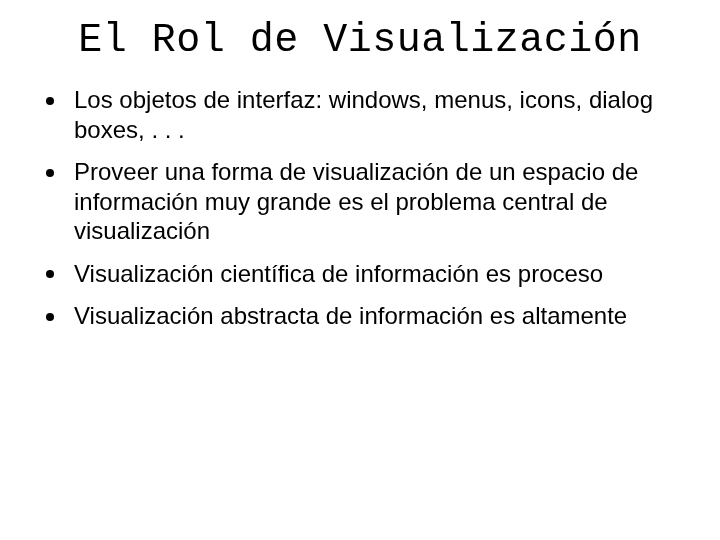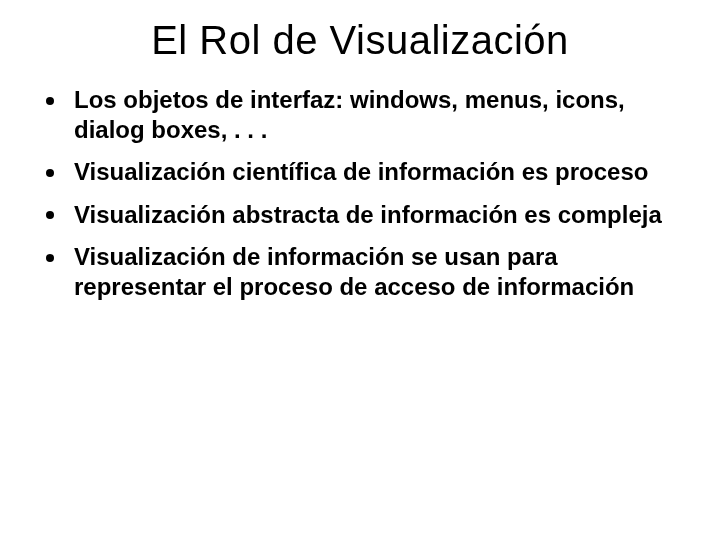--- a/index.html
+++ b/index.html
@@ -11,56 +11,56 @@
     font-family: "Comic Sans MS", "Comic Sans", cursive, sans-serif;
     color: #000000;
   }
   .slide {
     box-sizing: border-box;
     width: 720px;
     height: 540px;
     padding: 18px 40px 30px 40px;
   }
   .title {
-    font-family: Liberation Sans, sans-serif;
+    font-family: Liberation Mono, monospace;
     font-size: 40px;
     font-weight: 400;
     text-align: center;
     margin: 0 0 22px 0;
     letter-spacing: 0.5px;
   }
   ul.bullets {
     list-style: none;
     margin: 0;
     padding: 0 10px 0 0;
   }
   ul.bullets li {
     position: relative;
     padding-left: 34px;
     font-size: 24px;
     line-height: 1.23;
     margin-bottom: 2px;
-    font-weight: 700;
+    font-weight: 400;
     margin-top: 13px;
   }
   ul.bullets li::before {
     content: "";
     position: absolute;
     left: 6px;
     top: 0.48em;
     width: 8px;
     height: 8px;
     background: #000000;
     border-radius: 50%;
   }
 </style>
 </head>
 <body>
 
 <div class="slide">
   <h1 class="title">El Rol de Visualización</h1>
   <ul class="bullets">
     <li>Los objetos de interfaz: windows, menus, icons, dialog boxes, . . .</li>
+    <li>Proveer una forma de visualización de un espacio de información muy grande es el problema central de visualización</li>
     <li>Visualización científica de información es proceso</li>
-    <li>Visualización abstracta de información es compleja</li>
-    <li>Visualización de información se usan para representar el proceso de acceso de información</li>
+    <li>Visualización abstracta de información es altamente</li>
   </ul>
 </div>
 
 </body></html>

